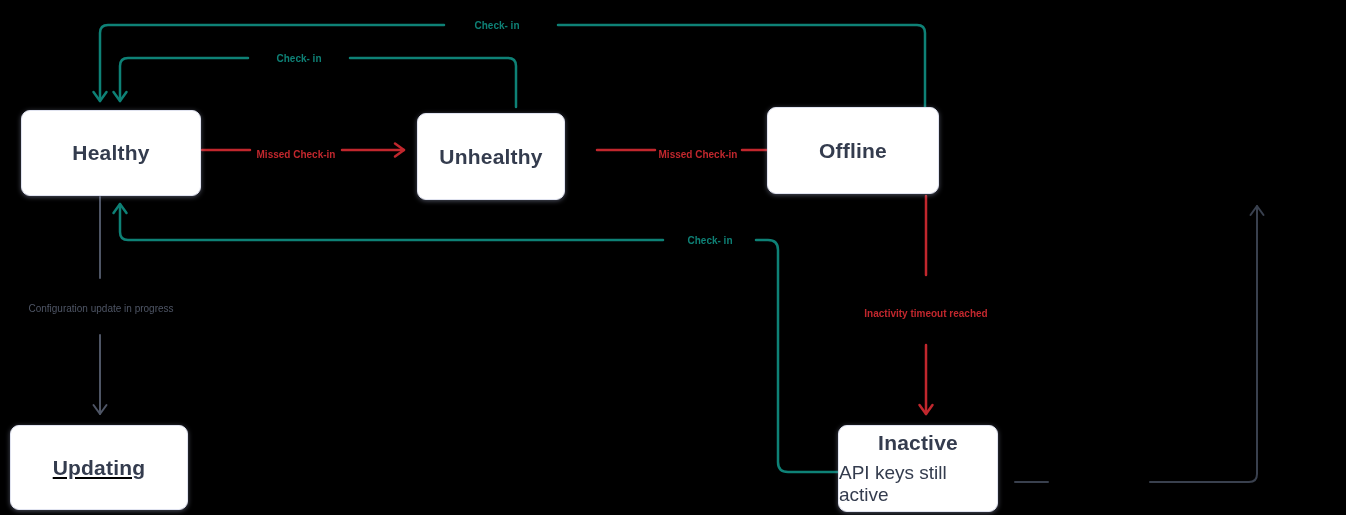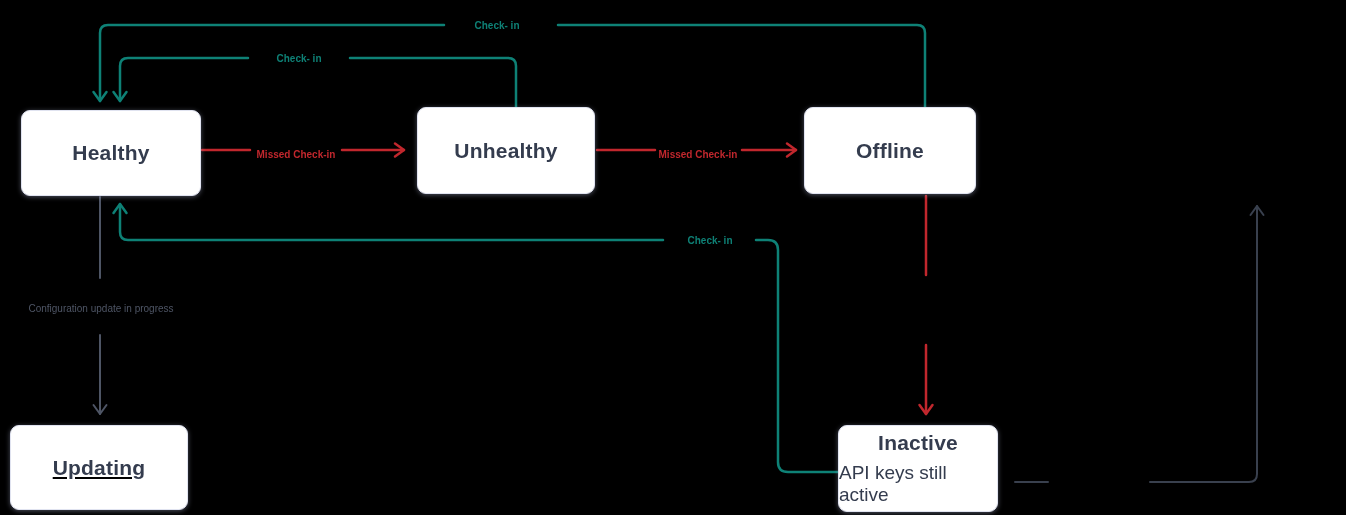--- a/index.html
+++ b/index.html
@@ -79,25 +79,25 @@
 
     <path class="wire stroke-gray" marker-end="url(#m-gray)" d="M100 197 V278 M100 335 V414"></path>
 
     <path class="wire stroke-dark" marker-end="url(#m-dark)" d="M1015 482 H1048 M1150 482 H1249 Q1257 482 1257 474 V206"></path>
   </svg>
 
   <div class="node" style="left:21px;top:110px;width:180px;height:86px;">
     <div class="label">Healthy</div>
   </div>
 
-  <div class="node" style="left:417px;top:107px;width:178px;height:87px;">
+  <div class="node" style="left:417px;top:113px;width:148px;height:87px;">
     <div class="label">Unhealthy</div>
   </div>
 
-  <div class="node" style="left:804px;top:107px;width:172px;height:87px;">
+  <div class="node" style="left:767px;top:107px;width:172px;height:87px;">
     <div class="label">Offline</div>
   </div>
 
 
   <div class="node" style="left:10px;top:425px;width:178px;height:85px;text-decoration:underline;">
     <div class="label">Updating</div>
   </div>
 
   <div class="node" style="left:838px;top:425px;width:160px;height:87px;">
     <div class="label">Inactive</div>
@@ -107,16 +107,17 @@
   <div class="edge-label teal" style="left:497px;top:26px;">Check- in</div>
 
   <div class="edge-label teal" style="left:299px;top:59px;">Check- in</div>
 
   <div class="edge-label teal" style="left:710px;top:241px;">Check- in</div>
 
   <div class="edge-label red w90" style="left:296px;top:155px;">Missed Check-in</div>
 
   <div class="edge-label red w90" style="left:698px;top:155px;">Missed Check-in</div>
 
+  <div class="edge-label red w160" style="left:926px;top:314px;">Inactivity timeout reached</div>
 
   <div class="edge-label gray w200" style="left:101px;top:309px;">Configuration update in progress</div>
 
 </div>
 
 </body></html>

